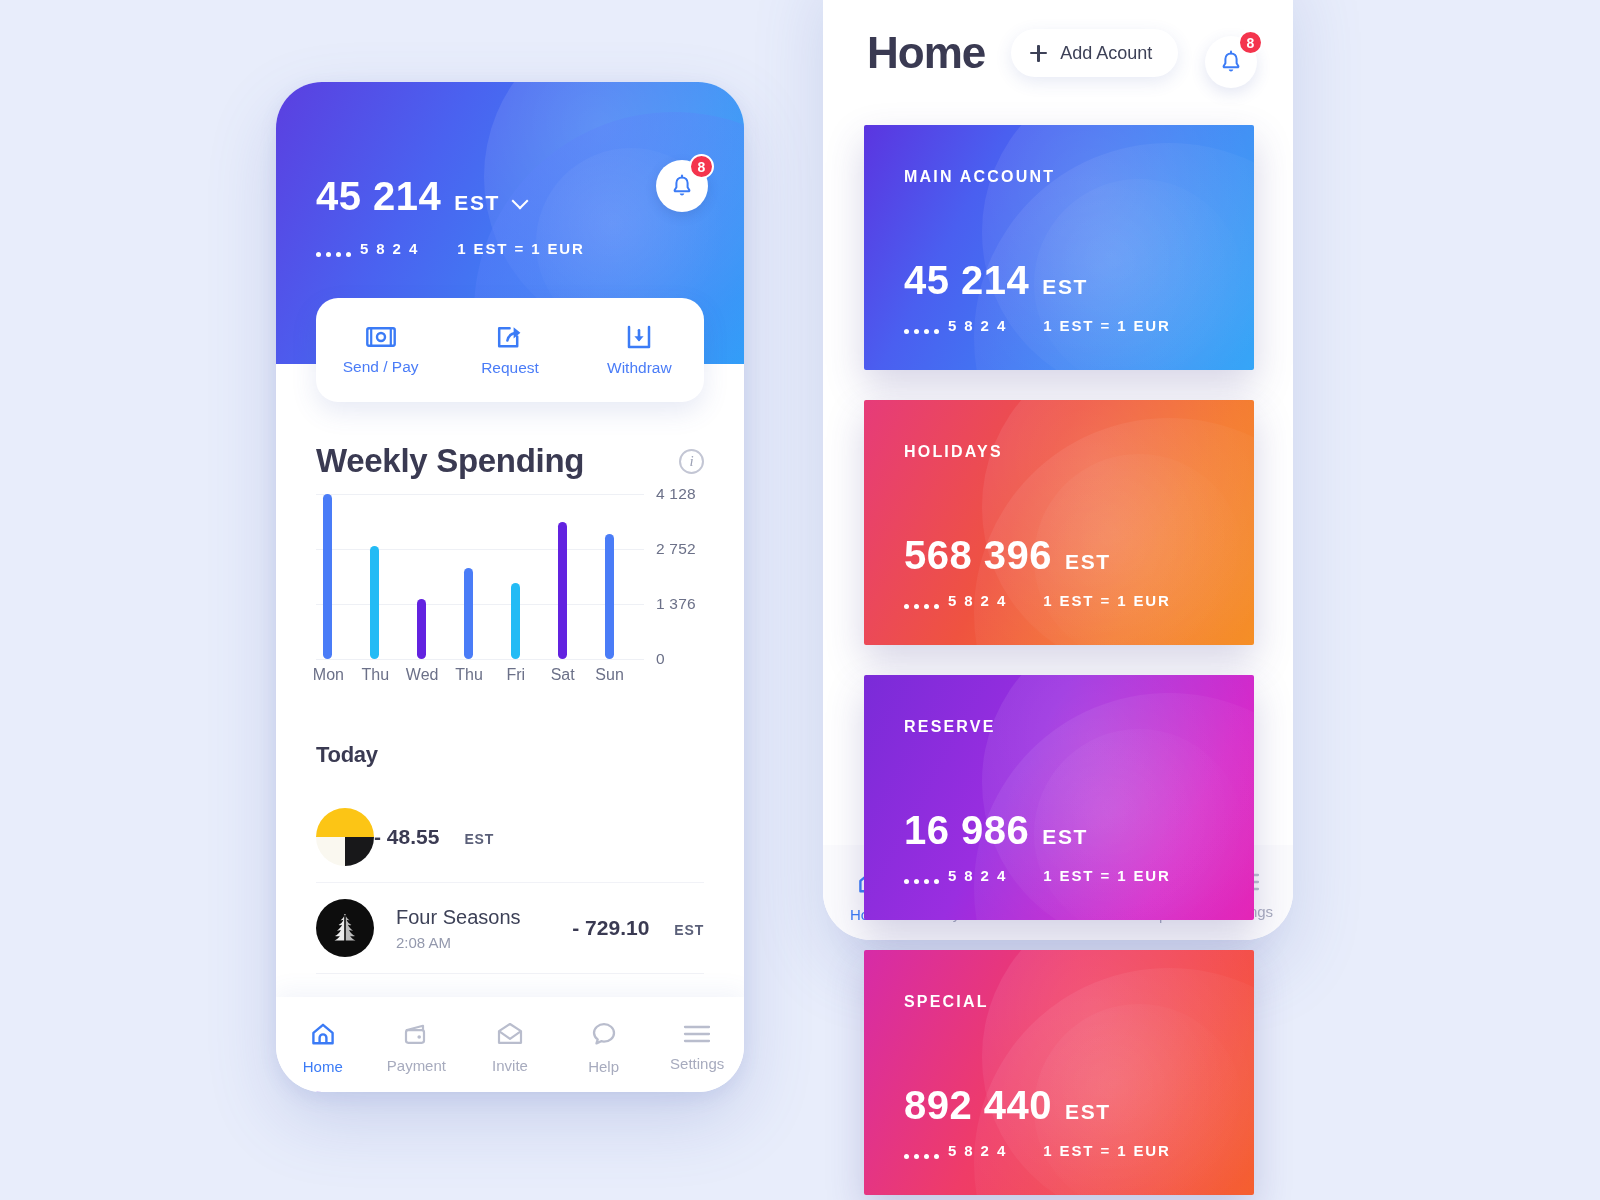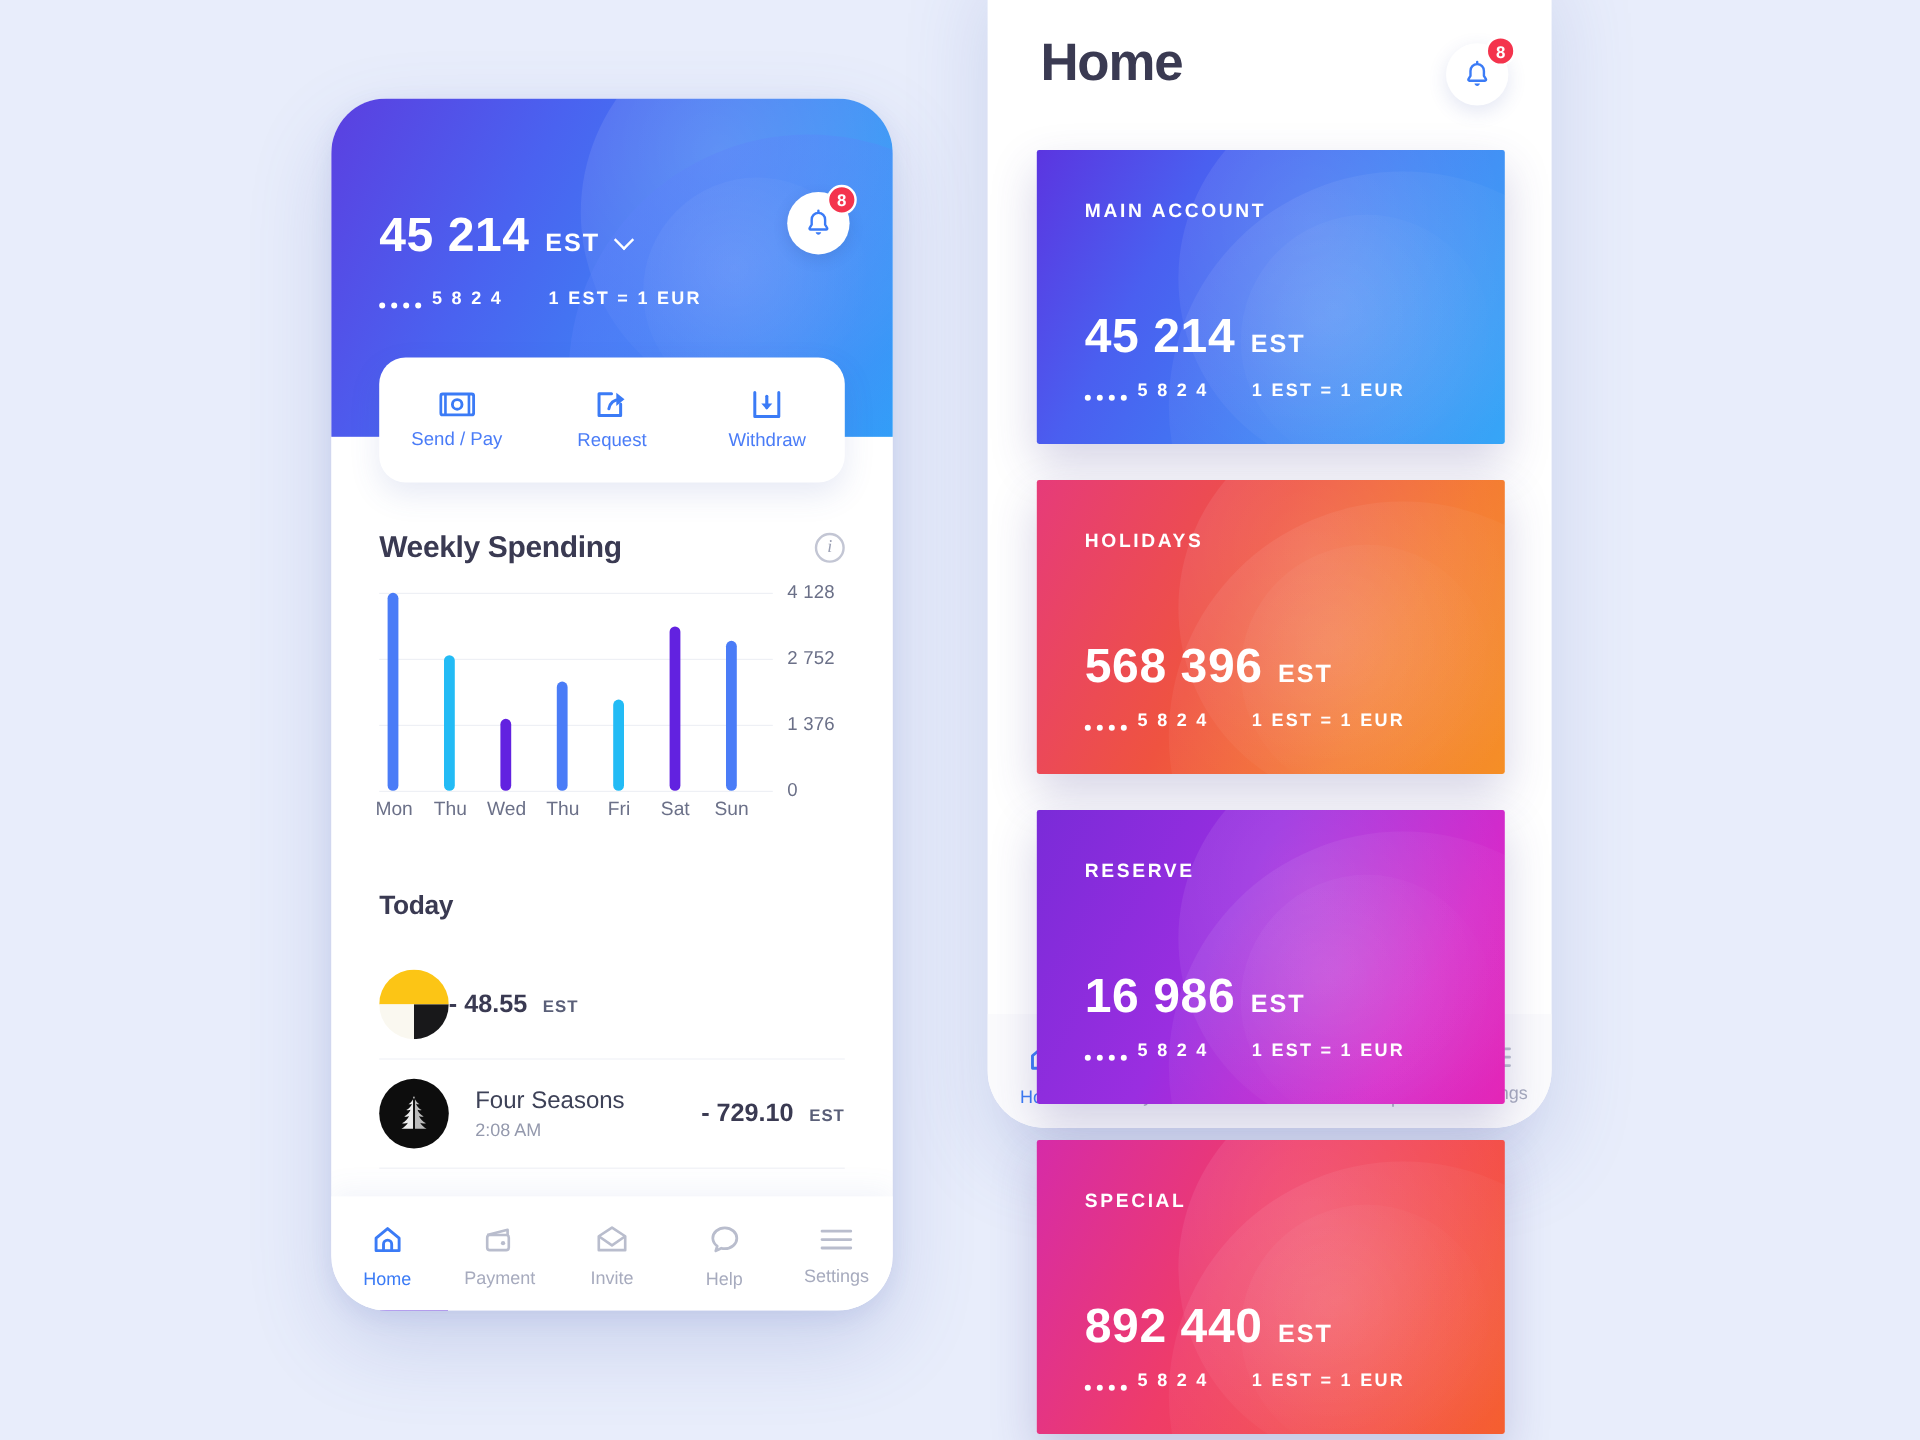--- a/index.html
+++ b/index.html
@@ -104,21 +104,21 @@
   .action {
     flex: 1; display: flex; flex-direction: column;
     align-items: center; gap: 9px;
   }
   .action .lbl { font-size: 15.5px; color: #4a7cf7; }
 
   .wspend-head {
     position: absolute; left: 40px; top: 360px;
     width: 388px; display: flex; align-items: center; justify-content: space-between;
   }
-  .wspend-title { font-size: 25px; font-weight: bold; color: #3a3a52; letter-spacing: -.3px; }
+  .wspend-title { font-size: 33px; font-weight: bold; color: #3a3a52; letter-spacing: -.3px; }
   .info-i {
     width: 25px; height: 25px; border-radius: 50%;
     border: 2px solid #c3c6d4; color: #9ba0b4;
     font-size: 15px; font-style: italic; font-family: "Liberation Serif", serif;
     display: flex; align-items: center; justify-content: center;
   }
 
   .chart { position: absolute; left: 40px; top: 412px; width: 392px; height: 188px; }
   .grid-line {
     position: absolute; left: 0; width: 328px; height: 1px; background: #eef0f5;
@@ -155,21 +155,21 @@
   .av-taxi { background: #fff; }
   .av-taxi .q1 { position: absolute; left: 0; top: 0; width: 50%; height: 50%; background: #fcc515; }
   .av-taxi .q2 { position: absolute; right: 0; top: 0; width: 50%; height: 50%; background: #fcc515; }
   .av-taxi .q3 { position: absolute; left: 0; bottom: 0; width: 50%; height: 50%; background: #faf8f0; }
   .av-taxi .q4 { position: absolute; right: 0; bottom: 0; width: 50%; height: 50%; background: #18181a; }
   .av-fs { background: #0d0d0d; display: flex; align-items: center; justify-content: center; }
   .tx-mid { margin-left: 22px; flex: 1; }
   .tx-name { font-size: 20px; color: #3d4157; margin-bottom: 5px; }
   .tx-time { font-size: 15px; color: #9499ad; }
   .tx-amt {
-    display: flex; align-items: baseline; gap: 13px;
+    display: flex; align-items: baseline; gap: 25px;
     font-weight: bold; color: #3a3a52;
   }
   .tx-amt .v { font-size: 21px; }
   .tx-amt .c { font-size: 14px; letter-spacing: .8px; color: #5a5f78; }
 
   .tx-peek {
     position: absolute; left: 40px; top: 975px;
     width: 58px; height: 58px; border-radius: 50%;
     background: linear-gradient(135deg,#6b30e8,#5a1fd6);
   }
@@ -441,20 +441,24 @@
             <path d="M2 3h24M2 10h24M2 17h24" stroke="#b9bdcd" stroke-width="2.3" stroke-linecap="round"></path>
           </svg></span>
         <span class="lbl">Settings</span>
       </div>
     </div>
 </div>
 
 <div id="right-phone">
   <div class="r-head">
     <span class="r-title">Home</span>
+    <span class="add-btn">
+      <span class="plus"></span>
+      <span class="add-lbl">Add Acount</span>
+    </span>
   </div>
 
   <div class="r-navbar" id="right-nav">
       <div class="nav-item active">
         <span><svg width="26" height="26" viewBox="0 0 26 26">
             <path d="M3.4 11.8L13 3.8l9.6 8v10.4H3.4z" fill="none" stroke="#3b7bf6" stroke-width="2.4" stroke-linejoin="round"></path>
             <path d="M9.6 22.2v-5.4a3.4 3.4 0 016.8 0v5.4" fill="none" stroke="#3b7bf6" stroke-width="2.4" stroke-linejoin="round"></path>
           </svg></span>
         <span class="lbl">Home</span>
       </div>

